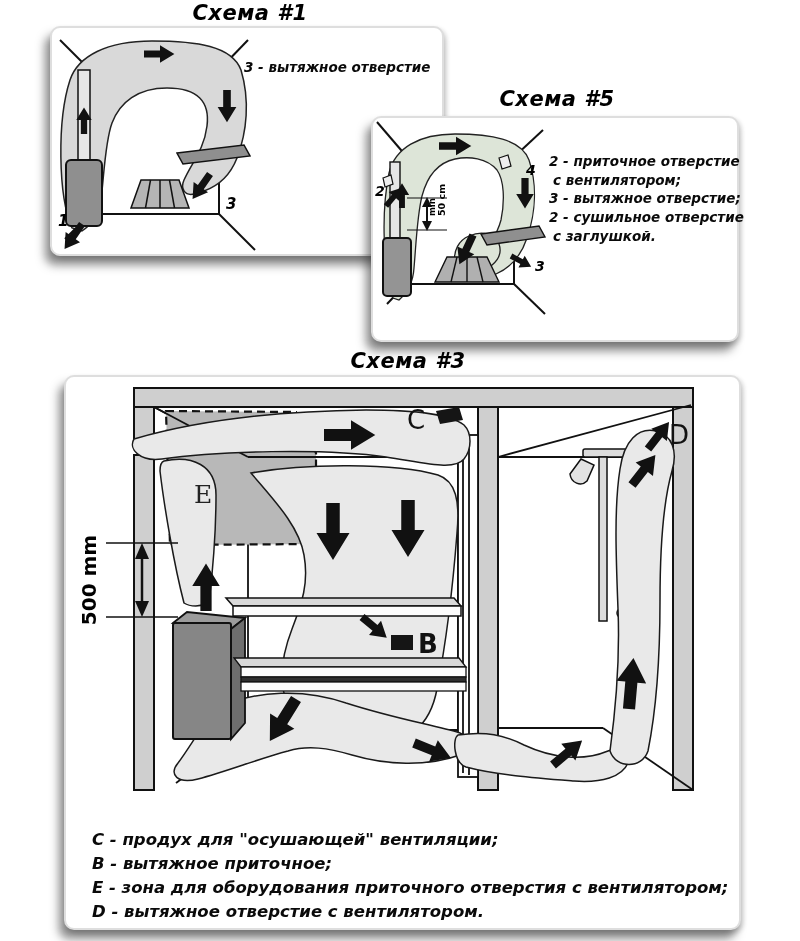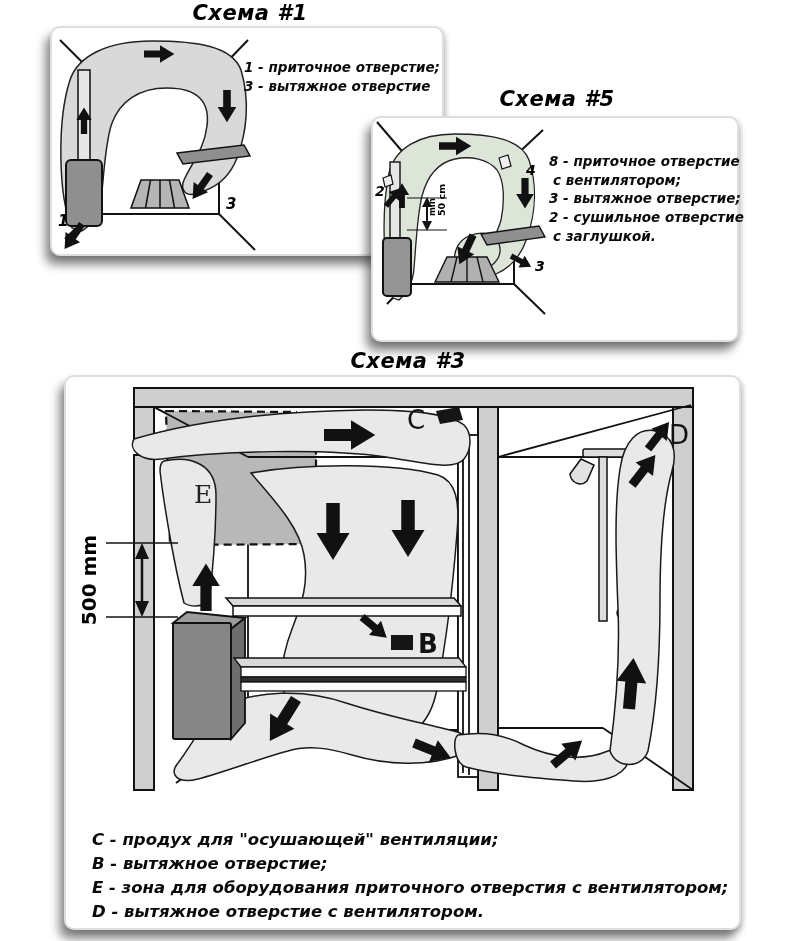--- a/index.html
+++ b/index.html
@@ -72,21 +72,20 @@
         <use href="#arw" transform="translate(92,26) rotate(90) scale(0.8)"></use>
         <use href="#arw" transform="translate(175,62) rotate(180) scale(0.85)"></use>
         <use href="#arw" transform="translate(158,146) rotate(215) scale(0.8)"></use>
         <use href="#arw" transform="translate(30,196) rotate(215) scale(0.8)"></use>
       </g>
 
       <text class="t-lbl" x="6" y="198">1</text>
       <text class="t-lbl" x="174" y="181">3</text>
     </svg>
     <div class="legend" style="left:192px;top:30px;">
-      <div>1 - приточное отверстие;</div>
       <div>3 - вытяжное отверстие</div>
     </div>
   </div>
 
   <div class="title" style="left:557px;top:87px;">Схема #5</div>
 
   <div class="panel" style="left:371px;top:116px;width:364px;height:222px;">
     <svg width="364" height="222" viewBox="0 0 364 222">
       <g stroke="#111" stroke-width="2" fill="none">
         <path d="M4,4 L34,39"></path>
@@ -133,21 +132,21 @@
         <use href="#arw" transform="translate(13,88) rotate(40) scale(0.62)"></use>
         <use href="#arw" transform="translate(100,117) rotate(205) scale(0.85)"></use>
         <use href="#arw" transform="translate(138,138) rotate(118) scale(0.6)"></use>
       </g>
 
       <text class="t-lbl2" x="2" y="78">2</text>
       <text class="t-lbl2" x="162" y="153">3</text>
       <text class="t-lbl2" x="153" y="57">4</text>
     </svg>
     <div class="legend legend2" style="left:176px;top:34px;">
-      <div>8 - приточное отверстие</div>
+      <div>2 - приточное отверстие</div>
       <div class="cont">с вентилятором;</div>
       <div>3 - вытяжное отверстие;</div>
       <div>2 - сушильное отверстие</div>
       <div class="cont">с заглушкой.</div>
     </div>
   </div>
 
   <div class="title" style="left:408px;top:349px;">Схема #3</div>
 
   <div class="panel" style="left:64px;top:375px;width:673px;height:551px;">
@@ -251,19 +250,19 @@
       </g>
       <text class="t-dim" transform="translate(30,203) rotate(-90)" text-anchor="middle">500 mm</text>
 
       <text class="t-big" x="341" y="52">C</text>
       <text class="t-bigb" x="352" y="276">B</text>
       <text class="t-sere" x="128" y="126">E</text>
       <text class="t-big" x="603" y="67">D</text>
     </svg>
     <div class="legend legend3" style="left:26px;top:453px;width:620px;">
       <div>C - продух для "осушающей" вентиляции;</div>
-      <div>B - вытяжное отверстие;</div>
+      <div>B - вытяжное приточное;</div>
       <div>E - зона для оборудования приточного отверстия с вентилятором;</div>
       <div>D - вытяжное отверстие с вентилятором.</div>
     </div>
   </div>
 
 </div>
 
 </body></html>

